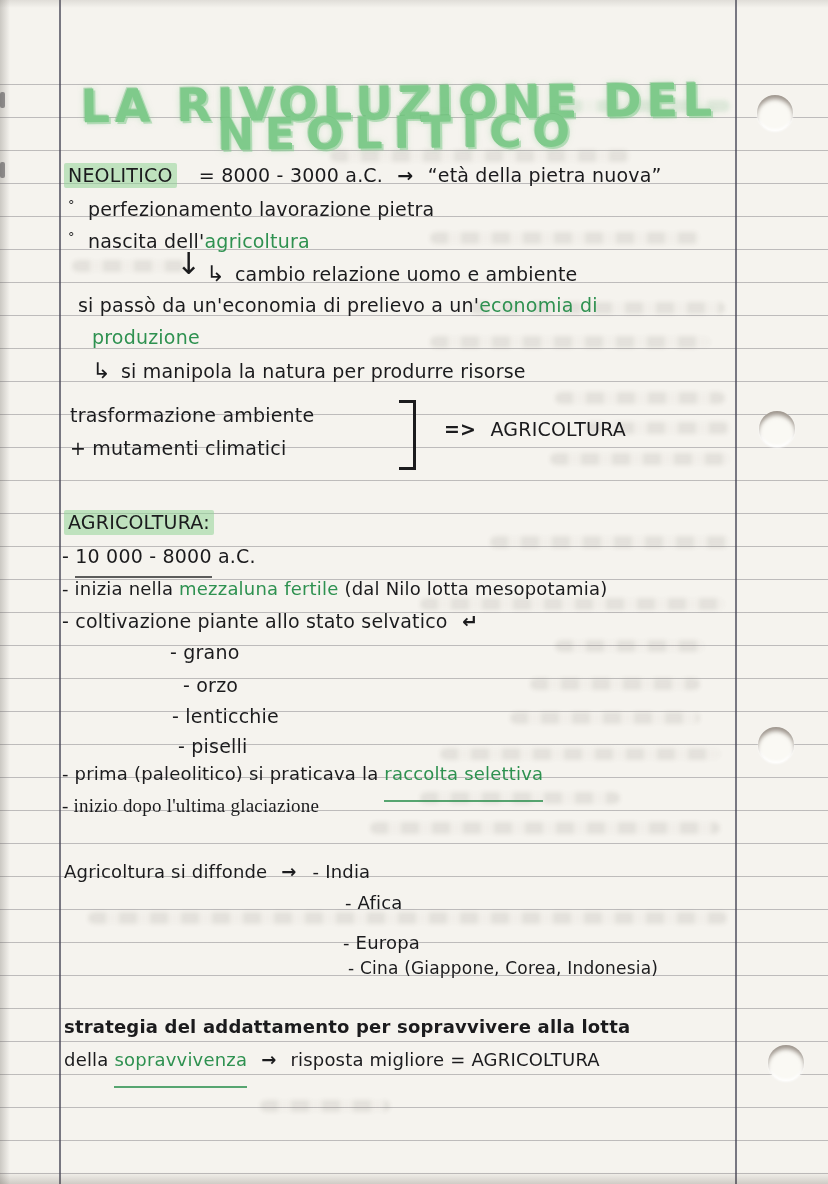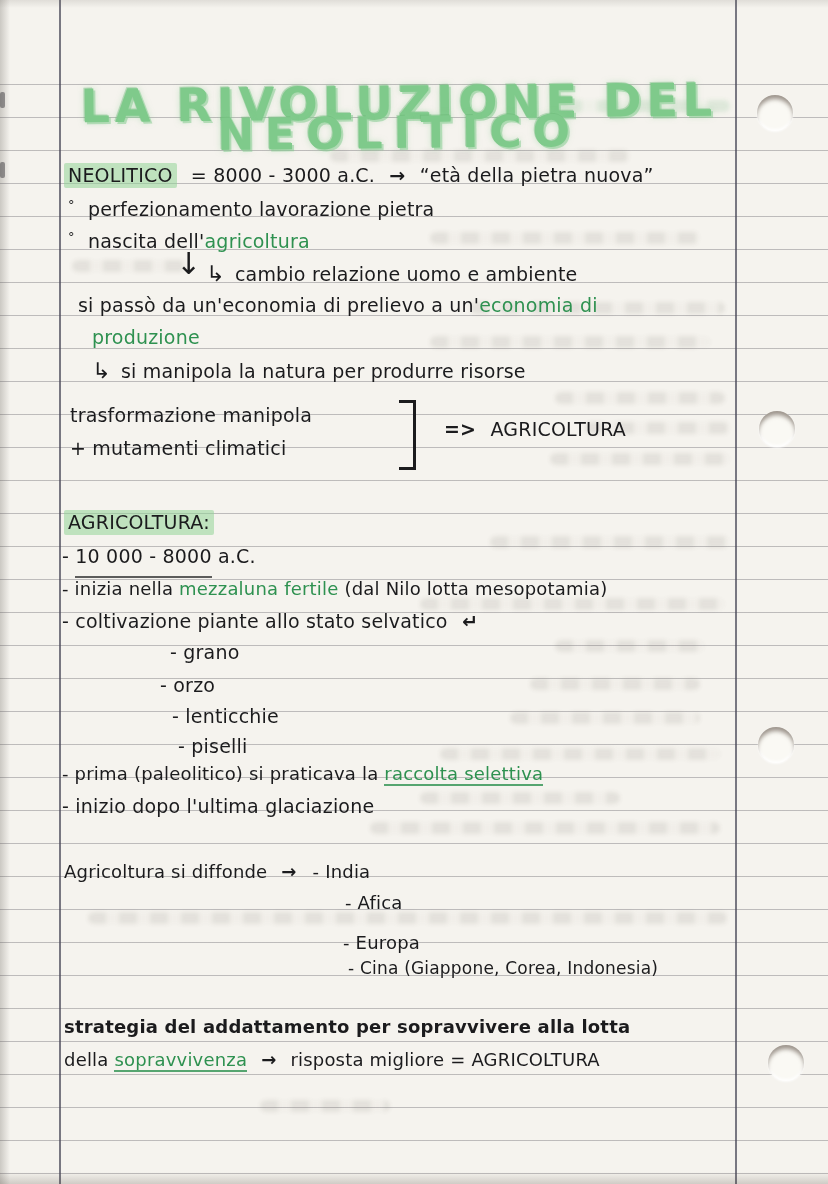--- a/index.html
+++ b/index.html
@@ -44,21 +44,21 @@
   }
   .title-line2 {
     font-size:44px; letter-spacing:11px; margin-top:-15px;
     text-shadow:2px 2px 0 rgba(127,202,139,.5), -1px -1px 0 rgba(96,175,110,.35), 0 0 6px rgba(140,210,150,.5);
   }
 
   .line { position:absolute; white-space:nowrap; font-size:19px; color:#1b1b1d; letter-spacing:.2px; }
   .tight { font-size:18px; }
   .tight2 { font-size:17px; }
   .green { color:#2e9150; }
-  .gu { border-bottom:2px solid rgba(46,145,80,.8); padding-bottom:0; }
+  .gu { border-bottom:2px solid rgba(46,145,80,.8); padding-bottom:16px; }
   .u  { border-bottom:2px solid rgba(27,27,29,.7); padding-bottom:9px; }
   .hl { background:rgba(146,212,152,.55); padding:1px 4px 2px; border-radius:2px; }
   .bullet { font-size:13px; vertical-align:7px; margin-right:7px; }
   .arrow { font-weight:bold; }
   .arrow-gap { margin:0 8px; }
   .big-down-arrow { font-size:30px; }
   .branch-arrow { font-size:22px; margin-right:4px; }
 
   .bracket {
     position:absolute; left:399px; top:400px; width:14px; height:64px;
@@ -108,21 +108,21 @@
 <div class="smudge" style="left:88px;  top:912px; width:640px;"></div>
 <div class="smudge" style="left:260px; top:1100px; width:130px;"></div>
 
 <div class="title-wrap">
   <div class="title-line1">LA RIVOLUZIONE DEL</div>
   <div class="title-line2">NEOLITICO</div>
 </div>
 
 <div class="line" style="left:64px; top:164px;">
   <span class="hl">NEOLITICO</span>
-  <span style="margin-left:8px;">= 8000 - 3000 a.C.</span>
+  <span style="margin-left:16px;">= 8000 - 3000 a.C.</span>
   <span class="arrow arrow-gap">→</span>
   <span>“età della pietra nuova”</span>
 </div>
 
 <div class="line" style="left:68px; top:197px;">
   <span class="bullet">°</span>
   <span>perfezionamento lavorazione pietra</span>
 </div>
 <div class="line" style="left:68px; top:229px;">
   <span class="bullet">°</span>
@@ -138,21 +138,21 @@
   <span>si passò da un'economia di prelievo a un'</span><span class="green">economia di</span>
 </div>
 <div class="line" style="left:92px; top:326px;">
   <span class="green">produzione</span>
 </div>
 <div class="line" style="left:92px; top:358px;">
   <span class="branch-arrow">↳</span>
   <span>si manipola la natura per produrre risorse</span>
 </div>
 
-<div class="line" style="left:70px; top:404px;">trasformazione manipola</div>
+<div class="line" style="left:70px; top:404px;">trasformazione ambiente</div>
 <div class="line" style="left:70px; top:437px;">+ mutamenti climatici</div>
 <div class="bracket"></div>
 <div class="line" style="left:444px; top:418px;">
   <span class="arrow">=&gt;</span>
   <span style="margin-left:8px;">AGRICOLTURA</span>
 </div>
 
 <div class="line" style="left:64px; top:511px;">
   <span class="hl">AGRICOLTURA:</span>
 </div>
@@ -160,27 +160,27 @@
   <span>- </span><span class="u">10 000 - 8000</span><span> a.C.</span>
 </div>
 <div class="line tight" style="left:62px; top:578px;">
   <span>- inizia nella </span><span class="green">mezzaluna fertile</span><span> (dal Nilo lotta mesopotamia)</span>
 </div>
 <div class="line" style="left:62px; top:610px;">
   <span>- coltivazione piante allo stato selvatico</span>
   <span class="arrow" style="margin-left:8px;">↵</span>
 </div>
 <div class="line" style="left:170px; top:641px;">- grano</div>
-<div class="line" style="left:160px; top:674px;">- orzo</div>
+<div class="line" style="left:183px; top:674px;">- orzo</div>
 <div class="line" style="left:172px; top:705px;">- lenticchie</div>
 <div class="line" style="left:178px; top:735px;">- piselli</div>
 <div class="line tight" style="left:62px; top:763px;">
   <span>- prima (paleolitico) si praticava la </span><span class="green gu">raccolta selettiva</span>
 </div>
-<div class="line" style="left:62px; top:795px;">- inizio dopo l'ultima glaciazione</div>
+<div class="line" style="left:62px; top:795px;font-family:Liberation Serif, serif;">- inizio dopo l'ultima glaciazione</div>
 
 <div class="line tight" style="left:64px; top:861px;">
   <span>Agricoltura si diffonde</span>
   <span class="arrow" style="margin:0 10px 0 8px;">→</span>
   <span>- India</span>
 </div>
 <div class="line tight" style="left:345px; top:892px;">- Afica</div>
 <div class="line tight" style="left:343px; top:925px;margin-top:7px;">- Europa</div>
 <div class="line tight2" style="left:348px; top:958px;">- Cina (Giappone, Corea, Indonesia)</div>
 

